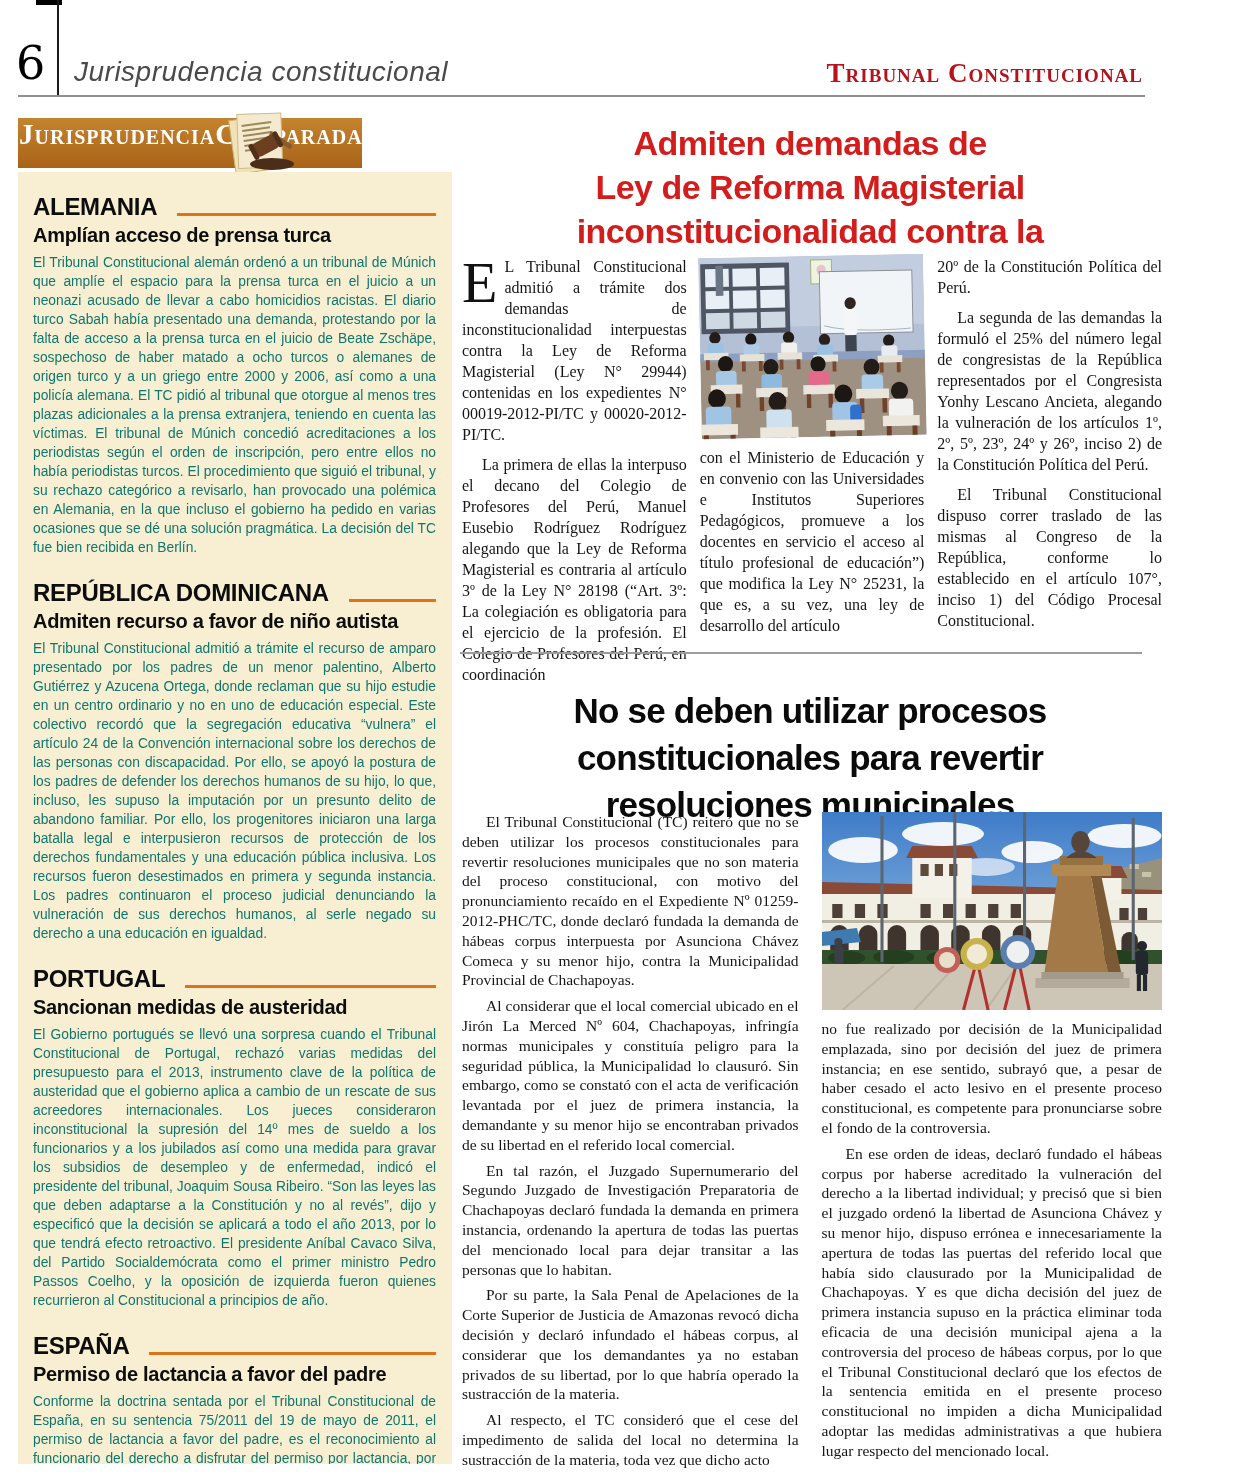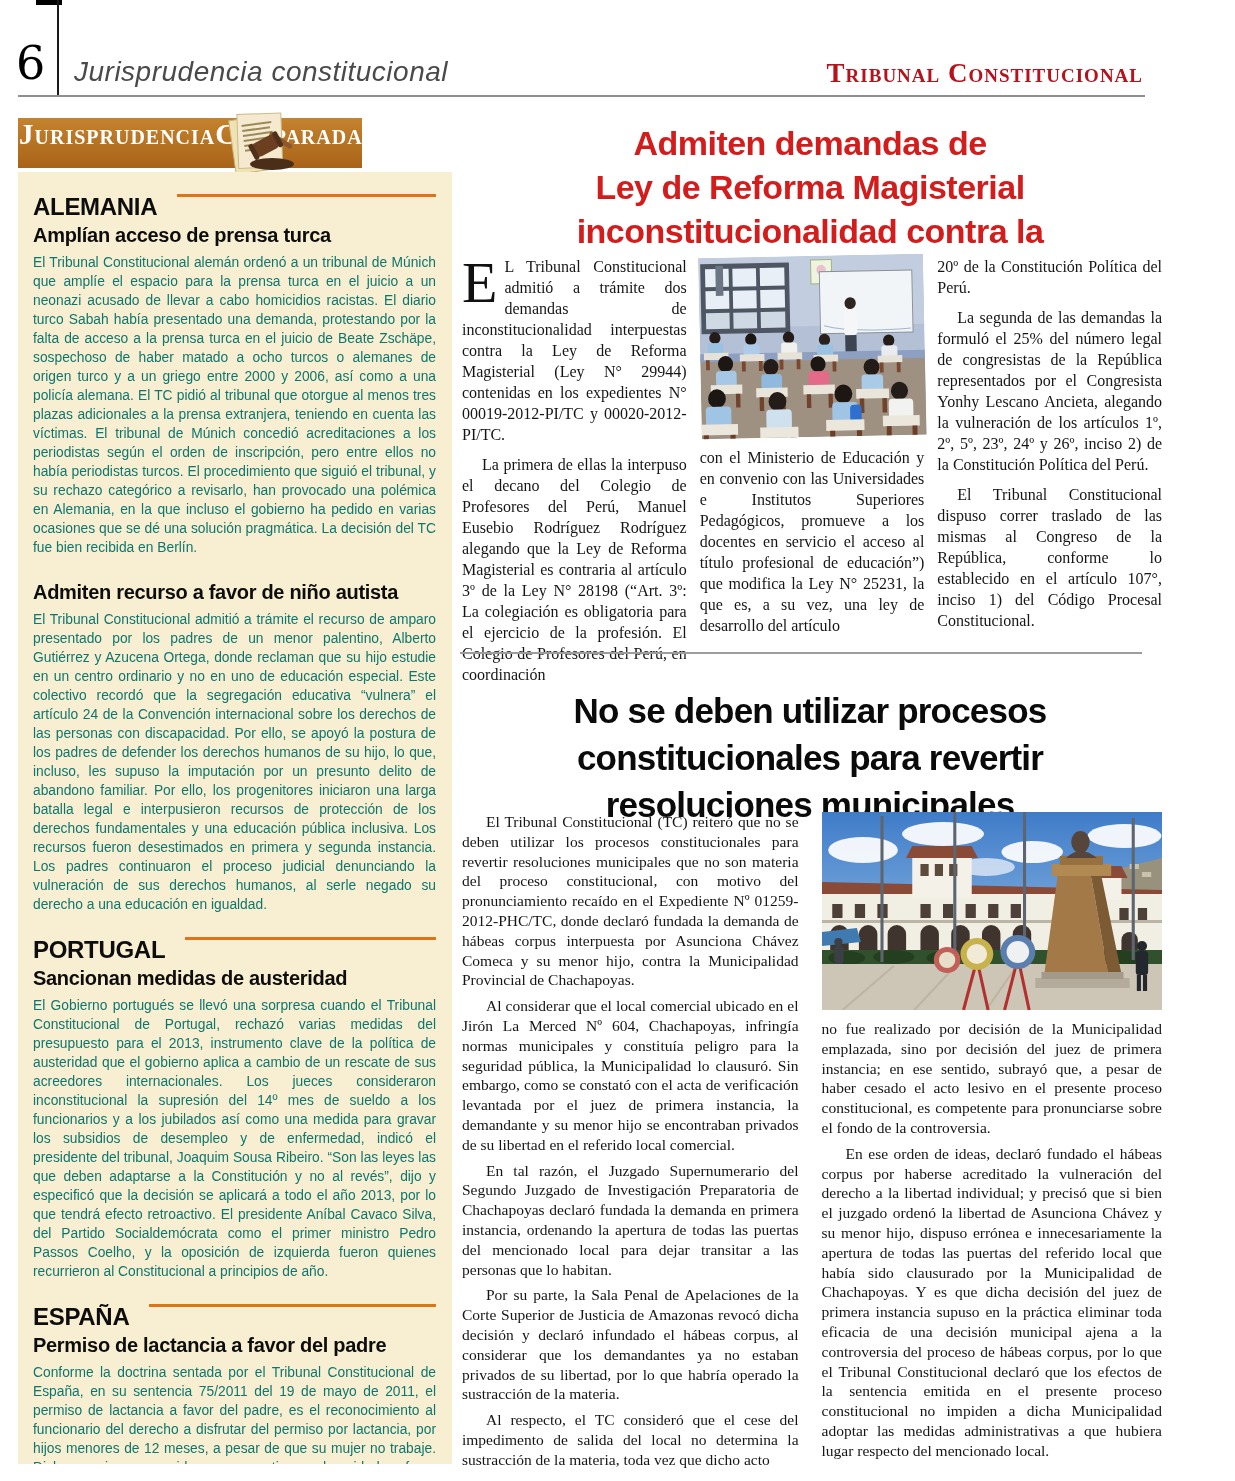--- a/index.html
+++ b/index.html
@@ -18,21 +18,21 @@
   .section-title{position:absolute;left:74px;top:56px;font:italic 400 28px "Liberation Sans", sans-serif;color:#4a4a4a;letter-spacing:.5px;}
   .masthead{position:absolute;right:92px;top:58px;font:700 27px "Liberation Serif", serif;font-variant:small-caps;color:#b5121c;letter-spacing:1px;}
   .header-rule{position:absolute;left:18px;top:95px;width:1127px;height:2px;background:#8f8f8f;}
 
   
   .banner{position:absolute;left:18px;top:118px;width:344px;height:50px;background:linear-gradient(#c4832e,#a96318);display:flex;justify-content:space-between;align-items:flex-start;padding:0 1px;box-sizing:border-box;}
   .banner-word{font:600 29px "Liberation Serif", serif;font-variant:small-caps;color:#fff;letter-spacing:1px;}
   .banner-photo{position:absolute;left:206px;top:-6px;width:82px;height:60px;}
   .sidebar-box{position:absolute;left:18px;top:172px;width:434px;height:1292px;background:#f8efd2;box-sizing:border-box;padding:22px 16px 0 15px;overflow:hidden;}
   .sb-section{margin-bottom:23px;}
-  .sb-head{display:flex;align-items:flex-start;gap:20px;}
+  .sb-head{display:flex;align-items:flex-end;gap:20px;}
   .sb-country{font:800 24px/26px "Liberation Sans", sans-serif;letter-spacing:-.3px;color:#0d0d0d;white-space:nowrap;}
   .sb-rule{flex:1;border-bottom:3px solid #dd7417;margin-bottom:4px;}
   .sb-sub{font:700 20px/24px "Liberation Sans", sans-serif;letter-spacing:-.3px;color:#0d0d0d;margin:3px 0 6px;}
   .sb-body{font:13.8px/19px "Liberation Sans", sans-serif;color:#0f766e;text-align:justify;margin:0;}
 
   
   .a1-title{position:absolute;left:460px;top:98px;width:700px;text-align:center;color:#d31c1c;font:700 34px/44px "Liberation Sans", sans-serif;letter-spacing:-.5px;}
   .a2-title{position:absolute;left:460px;top:664px;width:700px;text-align:center;color:#0a0a0a;font:700 35px/47px "Liberation Sans", sans-serif;letter-spacing:-.8px;}
   .title-line{display:block;}
   .a1-body{position:absolute;left:462px;top:256px;width:700px;display:flex;gap:13px;}
@@ -94,20 +94,24 @@
   <div class="sb-section">
     <div class="sb-head">
       <span class="sb-country">ALEMANIA</span>
       <span class="sb-rule"></span>
     </div>
     <div class="sb-sub">Amplían acceso de prensa turca</div>
     <p class="sb-body">El Tribunal Constitucional alemán ordenó a un tribunal de Múnich que amplíe el espacio para la prensa turca en el juicio a un neonazi acusado de llevar a cabo homicidios racistas. El diario turco Sabah había presentado una demanda, protestando por la falta de acceso a la prensa turca en el juicio de Beate Zschäpe, sospechoso de haber matado a ocho turcos o alemanes de origen turco y a un griego entre 2000 y 2006, así como a una policía alemana. El TC pidió al tribunal que otorgue al menos tres plazas adicionales a la prensa extranjera, teniendo en cuenta las víctimas. El tribunal de Múnich concedió acreditaciones a los periodistas según el orden de inscripción, pero entre ellos no había periodistas turcos. El procedimiento que siguió el tribunal, y su rechazo categórico a revisarlo, han provocado una polémica en Alemania, en la que incluso el gobierno ha pedido en varias ocasiones que se dé una solución pragmática. La decisión del TC fue bien recibida en Berlín.</p>
   </div>
 
   <div class="sb-section">
+    <div class="sb-head">
+      <span class="sb-country">REPÚBLICA DOMINICANA</span>
+      <span class="sb-rule"></span>
+    </div>
     <div class="sb-sub">Admiten recurso a favor de niño autista</div>
     <p class="sb-body">El Tribunal Constitucional admitió a trámite el recurso de amparo presentado por los padres de un menor palentino, Alberto Gutiérrez y Azucena Ortega, donde reclaman que su hijo estudie en un centro ordinario y no en uno de educación especial. Este colectivo recordó que la segregación educativa “vulnera” el artículo 24 de la Convención internacional sobre los derechos de las personas con discapacidad. Por ello, se apoyó la postura de los padres de defender los derechos humanos de su hijo, lo que, incluso, les supuso la imputación por un presunto delito de abandono familiar. Por ello, los progenitores iniciaron una larga batalla legal e interpusieron recursos de protección de los derechos fundamentales y una educación pública inclusiva. Los recursos fueron desestimados en primera y segunda instancia. Los padres continuaron el proceso judicial denunciando la vulneración de sus derechos humanos, al serle negado su derecho a una educación en igualdad.</p>
   </div>
 
   <div class="sb-section">
     <div class="sb-head">
       <span class="sb-country">PORTUGAL</span>
       <span class="sb-rule"></span>
     </div>
     <div class="sb-sub">Sancionan medidas de austeridad</div>

